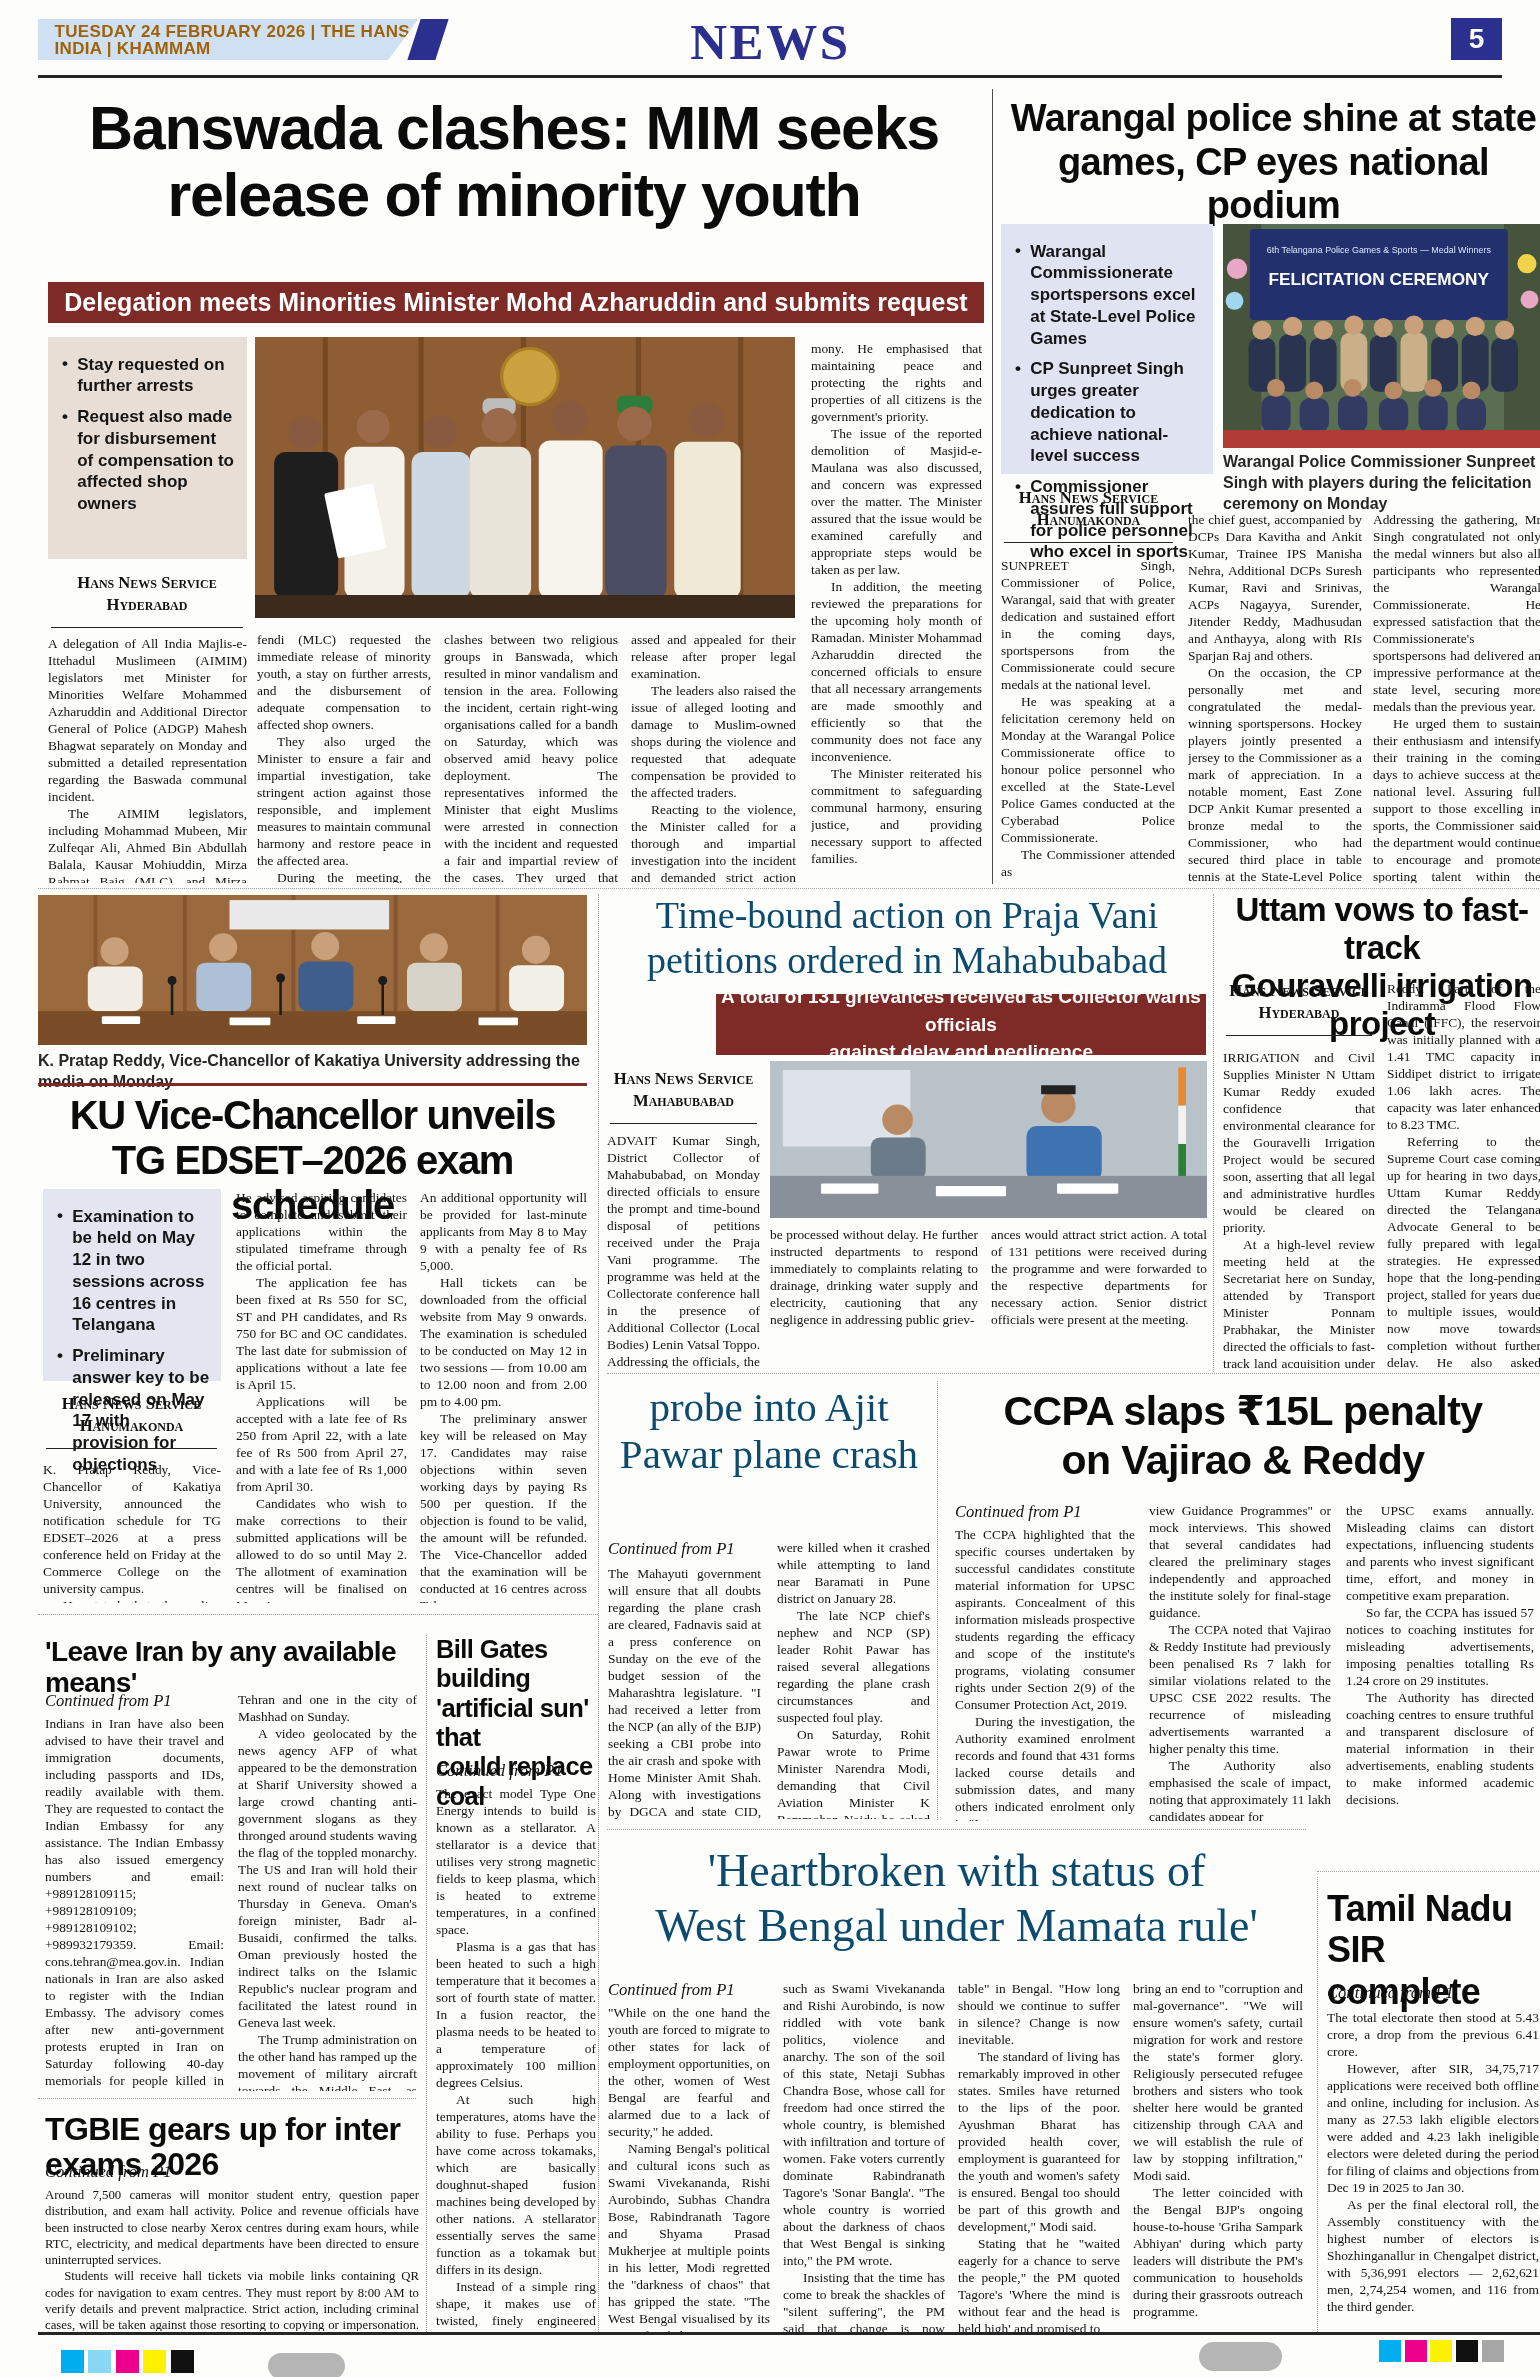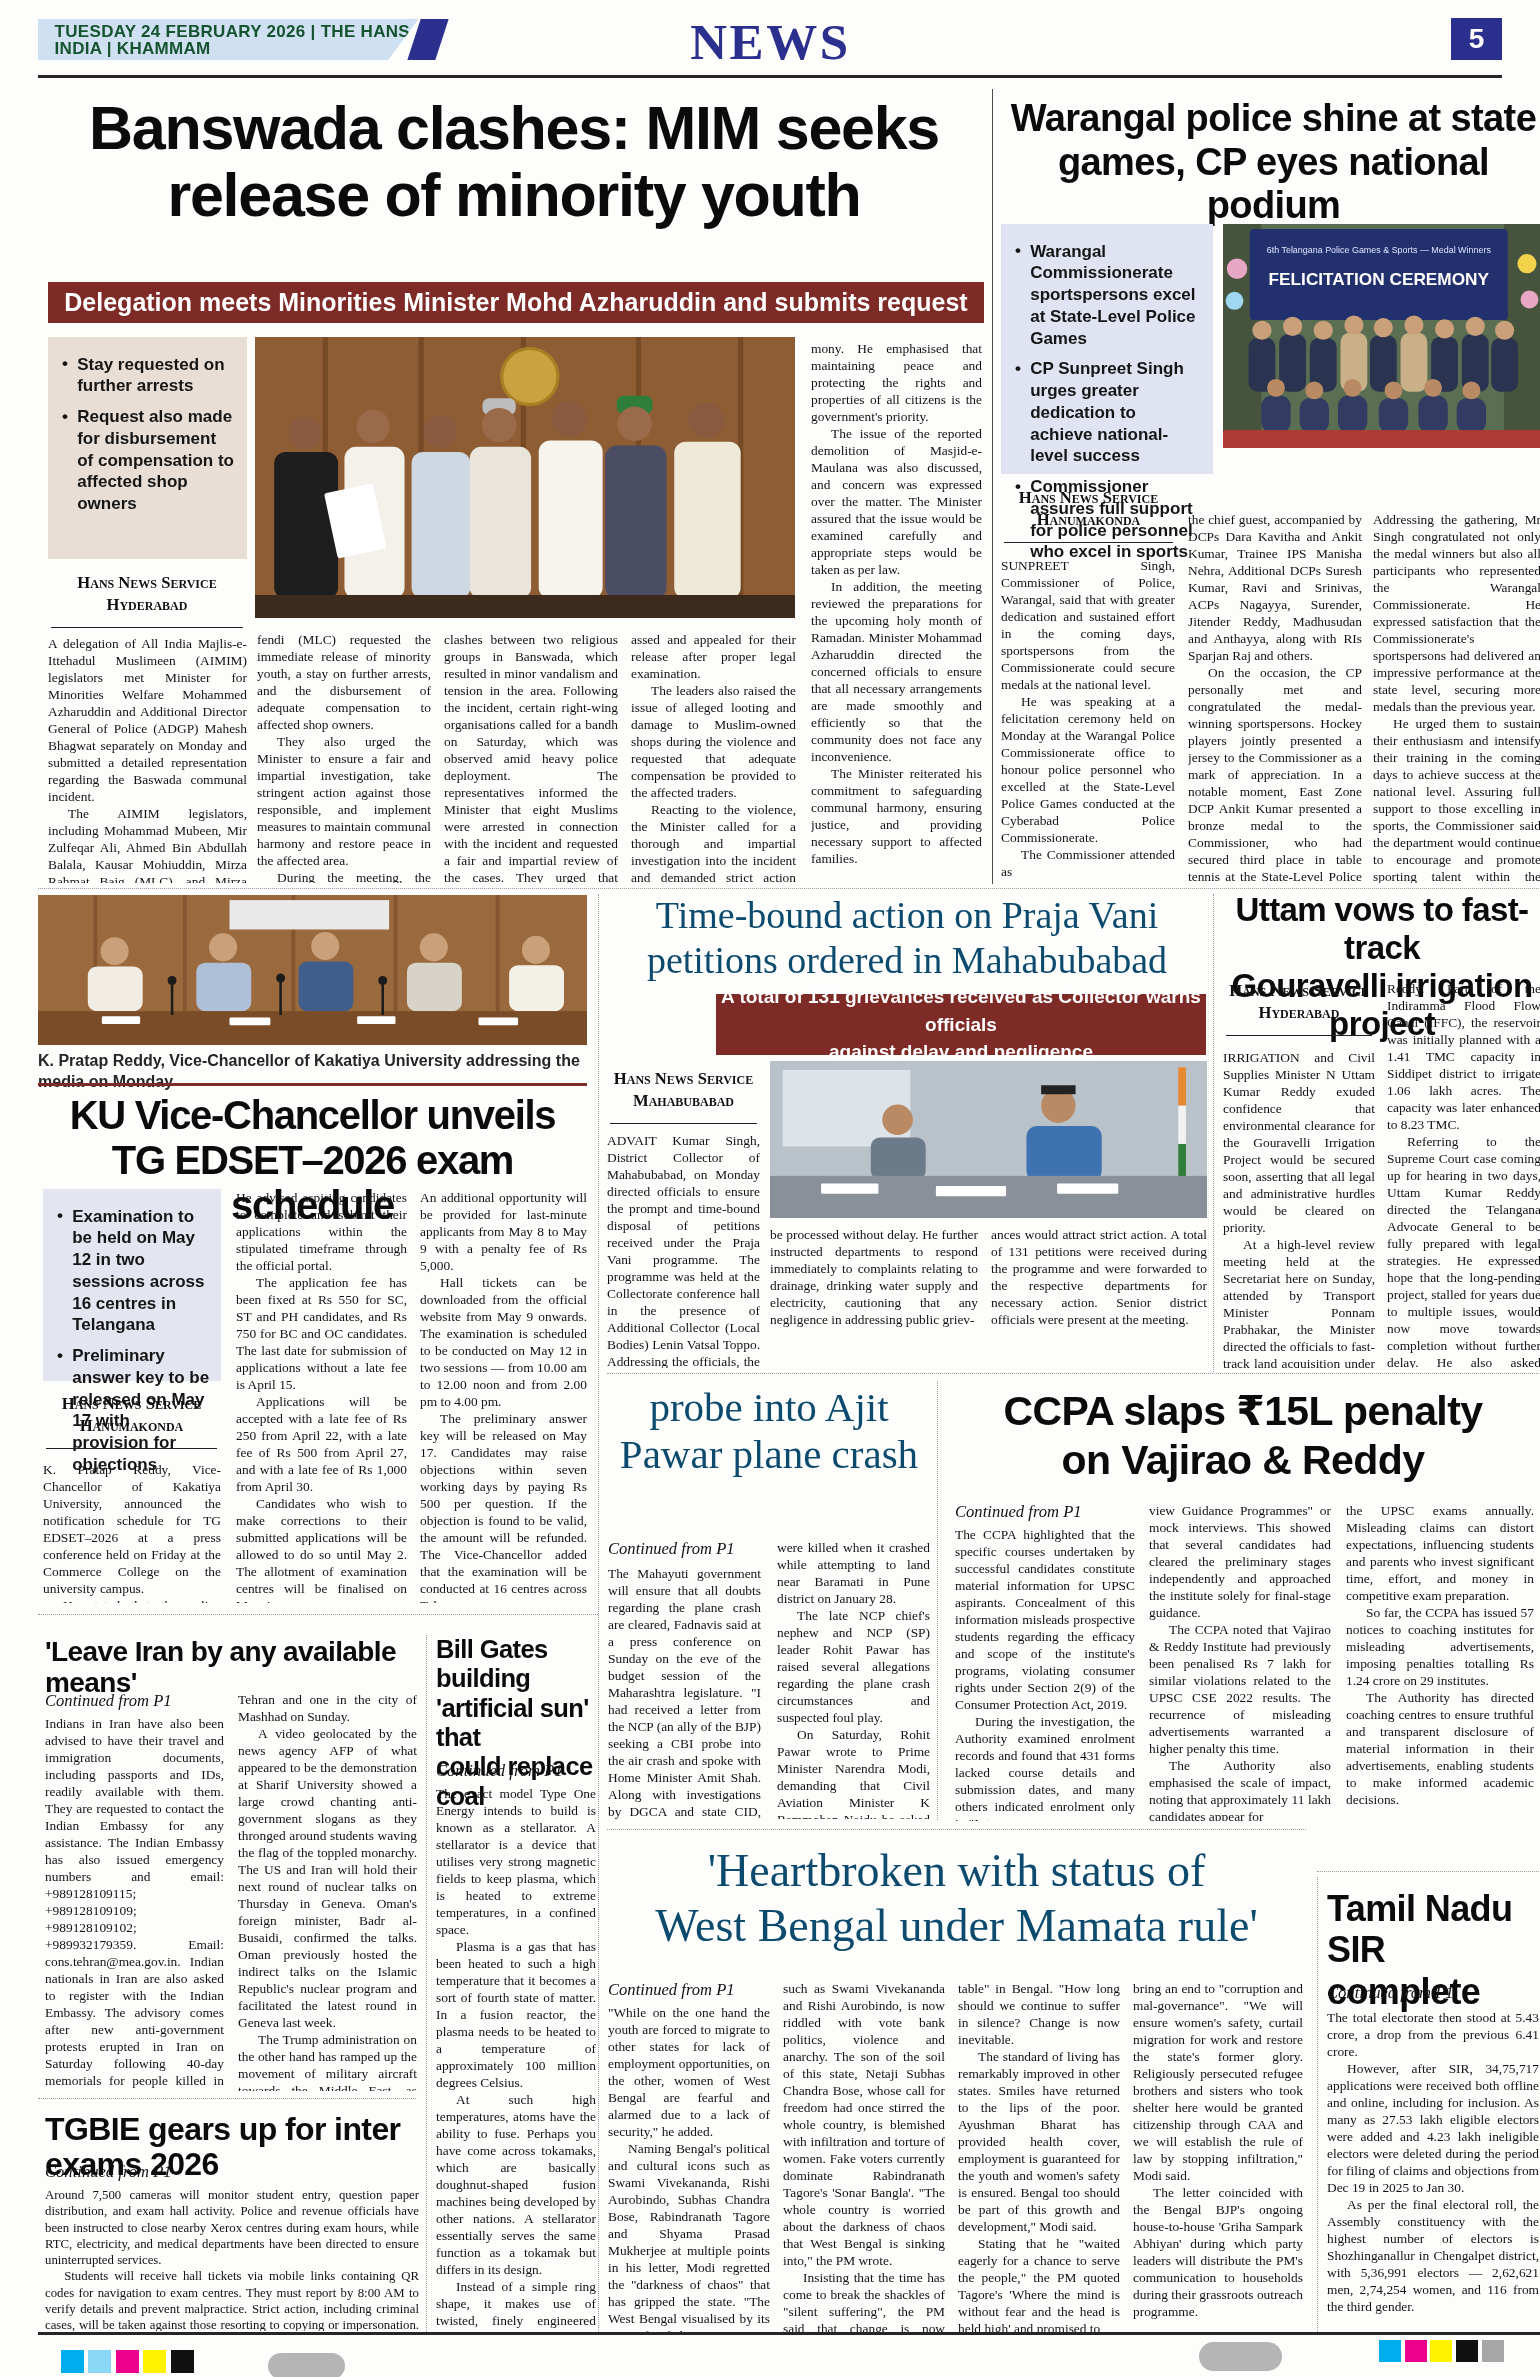--- a/index.html
+++ b/index.html
@@ -2,21 +2,21 @@
 <html style="font-size:10.2px"><head>
 <meta charset="utf-8">
 <style>
   html,body{margin:0;padding:0;background:#d9d9d9;}
   .sheet{position:relative;width:1541px;height:2377px;background:#fdfdfc;margin:0 auto;overflow:hidden;
          font-family:"Liberation Serif",serif;color:#111;}
   .abs{position:absolute;}
   
   .date-chip{background:#cfe0f2;clip-path:polygon(0 0,100% 0,92% 100%,0 100%);
              display:flex;align-items:center;padding-left:16.6px;
-             font:bold 17px/1 "Liberation Sans",sans-serif;color:#14532d;letter-spacing:0.3px;}
+             font:bold 17px/1 "Liberation Sans",sans-serif;color:#a16207;letter-spacing:0.3px;}
   .date-slash{background:#2b2f8e;transform:skewX(-18deg);}
   .news-title{font:bold 51px/1 "Liberation Serif",serif;color:#2b2f8e;letter-spacing:2.6px;text-align:center;}
   .page-num{background:#2b2f8e;color:#fff;font:bold 28px/1 "Liberation Sans",sans-serif;
             display:flex;align-items:center;justify-content:center;}
   
   .hl-sans{font-family:"Liberation Sans","DejaVu Sans",sans-serif;font-weight:bold;color:#0b0b0b;
            text-align:center;letter-spacing:-1.3px;}
   .hl-sans .para,.hl-serif .para{margin:0;}
   .hl-serif{font-family:"Liberation Serif",serif;font-weight:500;color:#0c4a6e;text-align:center;}
   .hl-left{text-align:left;letter-spacing:-0.6px;}
@@ -191,20 +191,21 @@
             <circle cx="143" cy="260" r="14"></circle>
             <circle cx="203" cy="256" r="14"></circle>
             <circle cx="267" cy="260" r="14"></circle>
             <circle cx="329" cy="256" r="14"></circle>
             <circle cx="389" cy="260" r="14"></circle>
         </g>
       </g>
       <rect y="322" width="498" height="28" fill="#b03a34"></rect>
     </svg>
   </div>
+  <div class="abs cap" style="left:1223px;top:452px;width:318px;height:50px;">Warangal Police Commissioner Sunpreet Singh with players during the felicitation ceremony on Monday</div>
   <div class="abs byline" style="left:1004px;top:487px;width:169px;">
     <span>Hans News Service</span>
     <span>Hanumakonda</span>
   </div>
   <div class="abs bodycol" style="left:1001px;top:557px;width:174px;height:326px;">
       <p class="para">SUNPREET Singh, Commissioner of Police, Warangal, said that with greater dedication and sustained effort in the coming days, sportspersons from the Commissionerate could secure medals at the national level.</p>
       <p class="para">He was speaking at a felicitation ceremony held on Monday at the Warangal Police Commissionerate office to honour police personnel who excelled at the State-Level Police Games conducted at the Cyberabad Police Commissionerate.</p>
       <p class="para">The Commissioner attended as</p>
     </div>
   <div class="abs bodycol" style="left:1188px;top:511px;width:174px;height:372px;">

